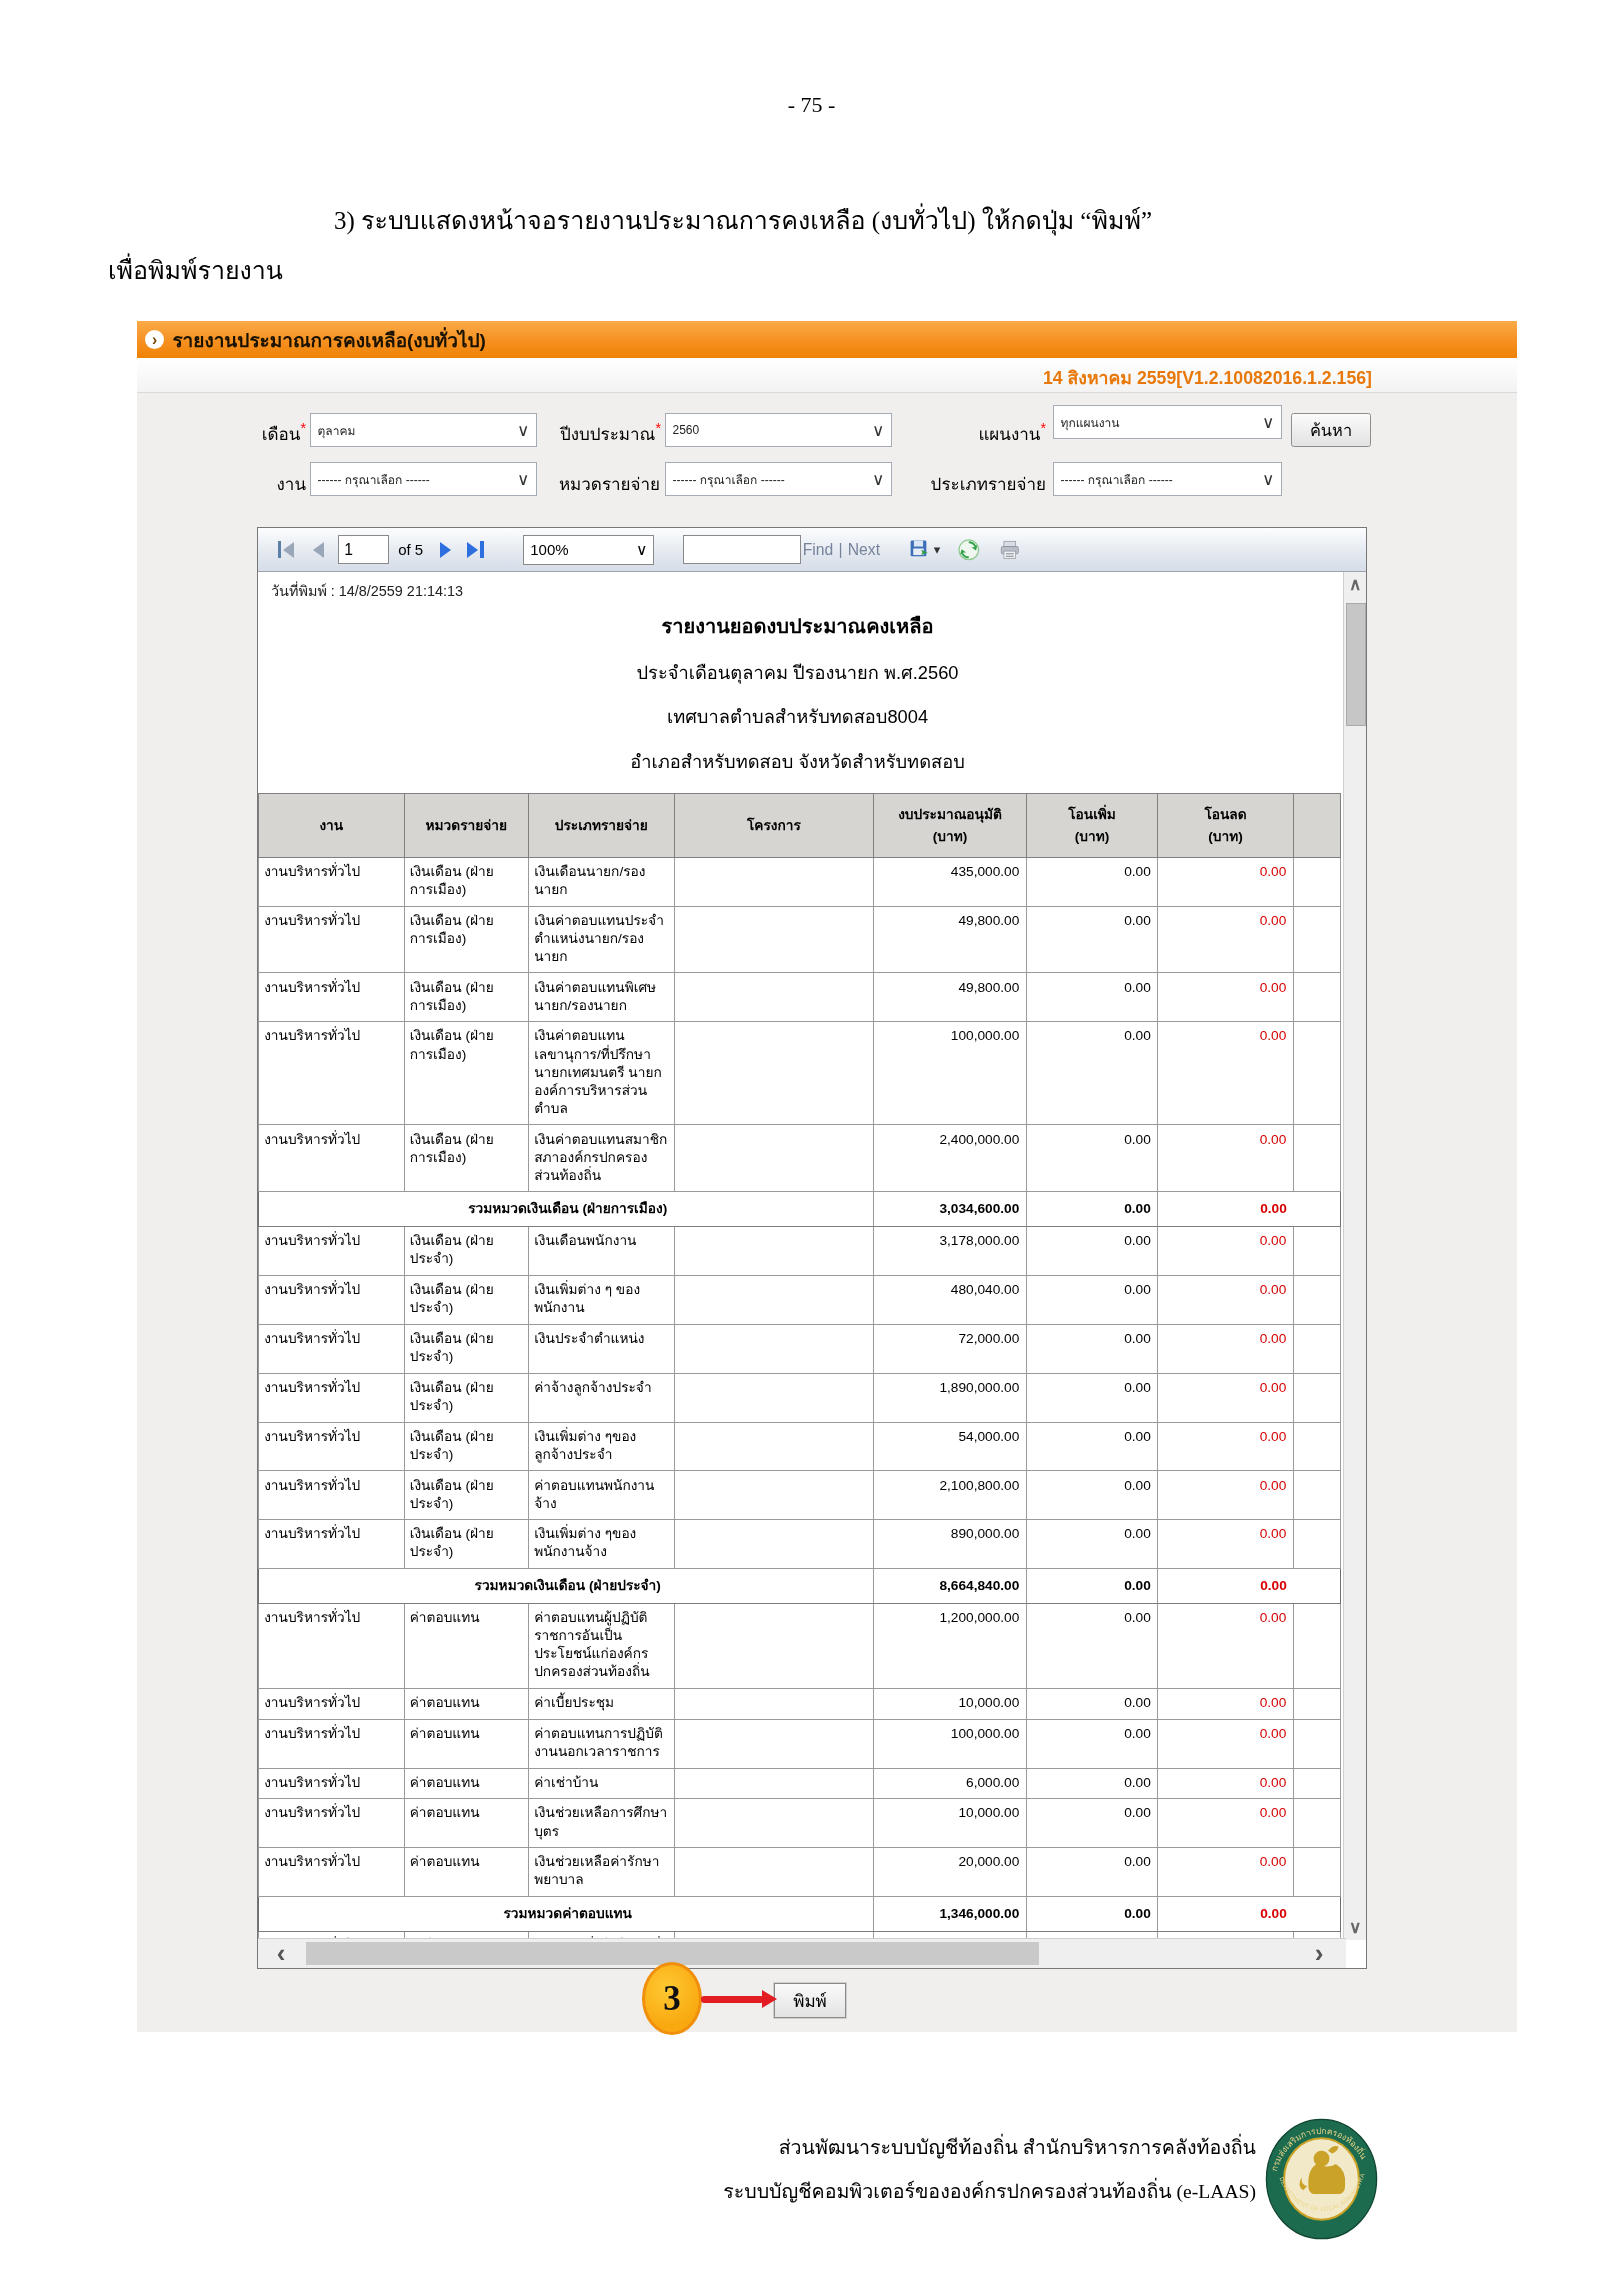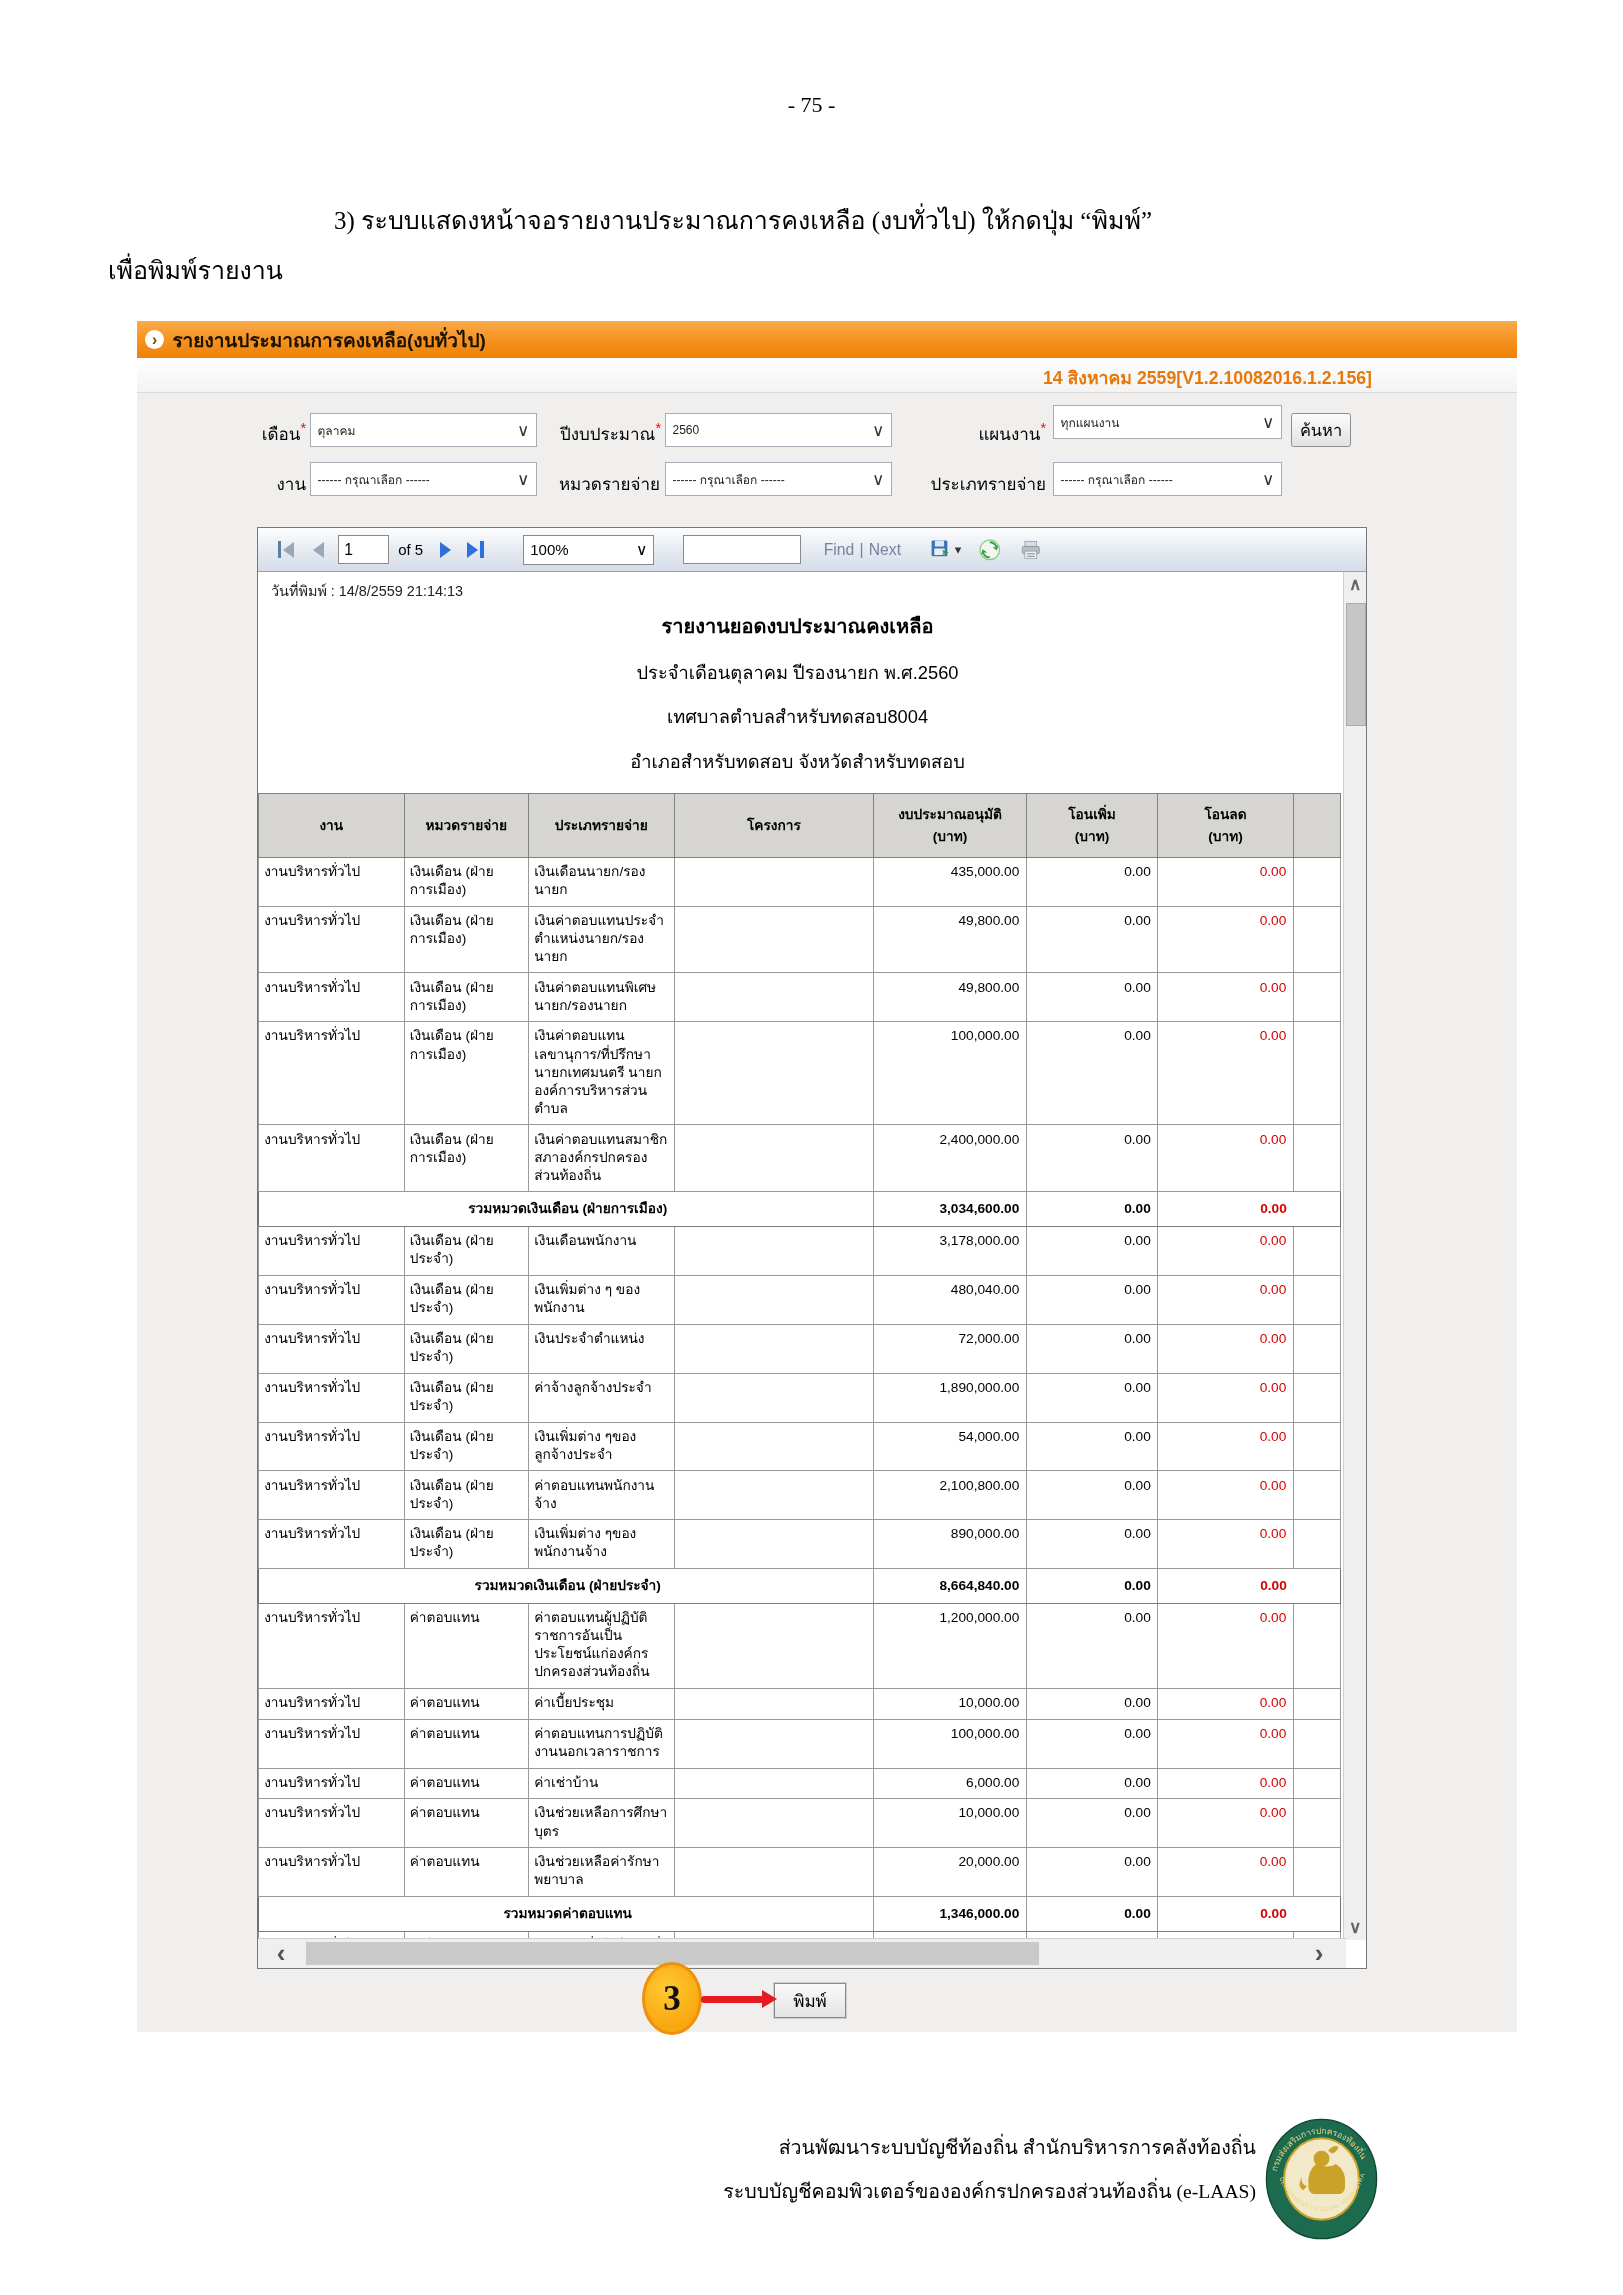--- a/index.html
+++ b/index.html
@@ -21,21 +21,21 @@
   .version-bar{position:absolute;left:0;top:37px;width:1380px;height:34px;background:linear-gradient(#ffffff,#f3f3f3);
      border-bottom:0.7px solid #d9d9d9;display:flex;align-items:flex-end;justify-content:flex-end;}
   .version-text{color:#E8780A;font-weight:bold;font-size:17.7px;padding-right:145px;}
 
   
   .flabel{position:absolute;font-size:17px;text-align:right;color:#000;}
   .req{color:#FF0000;font-size:14.4px;vertical-align:top;}
   .selbox{position:absolute;height:34px;background:#fff;border:1.3px solid #A5ACB5;display:flex;align-items:center;box-sizing:border-box;}
   .selbox .sval{font-size:12px;color:#222;margin-left:6.5px;flex:1;white-space:nowrap;overflow:hidden;}
   .selbox .chev{font-size:17px;color:#333;margin-right:6.5px;}
-  .search-btn{position:absolute;left:1154px;top:92px;width:60px;height:34px;font-size:16.4px;
+  .search-btn{position:absolute;left:1154px;top:92px;width:80px;height:34px;font-size:16.4px;
      background:linear-gradient(#fbfbfb,#e2e2e2);border:1.3px solid #8E8E8E;border-radius:2.6px;
      display:flex;align-items:center;justify-content:center;box-sizing:border-box;}
 
   
   .viewer{position:absolute;left:120px;top:206px;width:1110px;height:1442px;background:#ffffff;
      border:1.3px solid #777;box-sizing:border-box;}
   .toolbar{position:absolute;left:0;top:0;width:100%;height:44px;box-sizing:border-box;
      background:linear-gradient(#FCFDFE,#E3E8F0 60%,#D6DDE8);border-bottom:0.7px solid #9aa4b0;
      display:flex;align-items:center;font-size:15px;}
   .tri{width:0;height:0;border-top:8.5px solid transparent;border-bottom:8.5px solid transparent;display:inline-block;}
@@ -166,21 +166,21 @@
           </span>
         <span class="navgrp" style="margin-left:15.7px;">
             <span class="tri tri-r"></span>
             <span class="bar"></span>
           </span>
         <div class="tb-select" style="width:131px;margin-left:39px;">
           <span class="sval">100%</span>
           <span class="chev">∨</span>
         </div>
         <input class="pageinput" style="width: 118px; margin-left: 29px;">
-        <span class="findnext" style="margin-left:23px;">Find</span>
+        <span class="findnext" style="margin-left:2px;">Find</span>
         <span class="findnext" style="margin:0 5.2px;">|</span>
         <span class="findnext">Next</span>
         <span class="tb-icon" style="margin-left:27.5px;">
           <svg width="23.6" height="23.6" viewBox="0 0 36 36">
               <rect x="4" y="4" width="24" height="24" rx="2" fill="#3D6FB8"></rect>
               <rect x="9" y="4" width="14" height="9" fill="#DCE7F5"></rect>
               <rect x="8" y="16" width="16" height="10" fill="#E8EEF8"></rect>
               <path d="M20 18 l10 4 -10 4 2-4z" fill="#2FA048"></path>
             </svg>
         </span>

